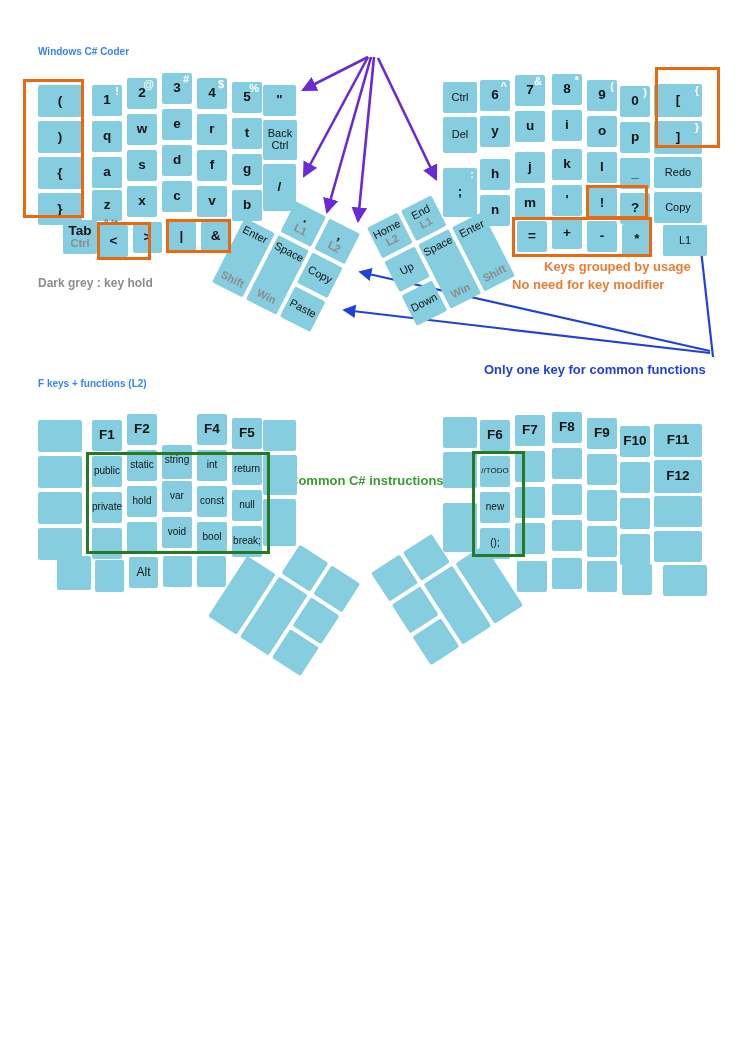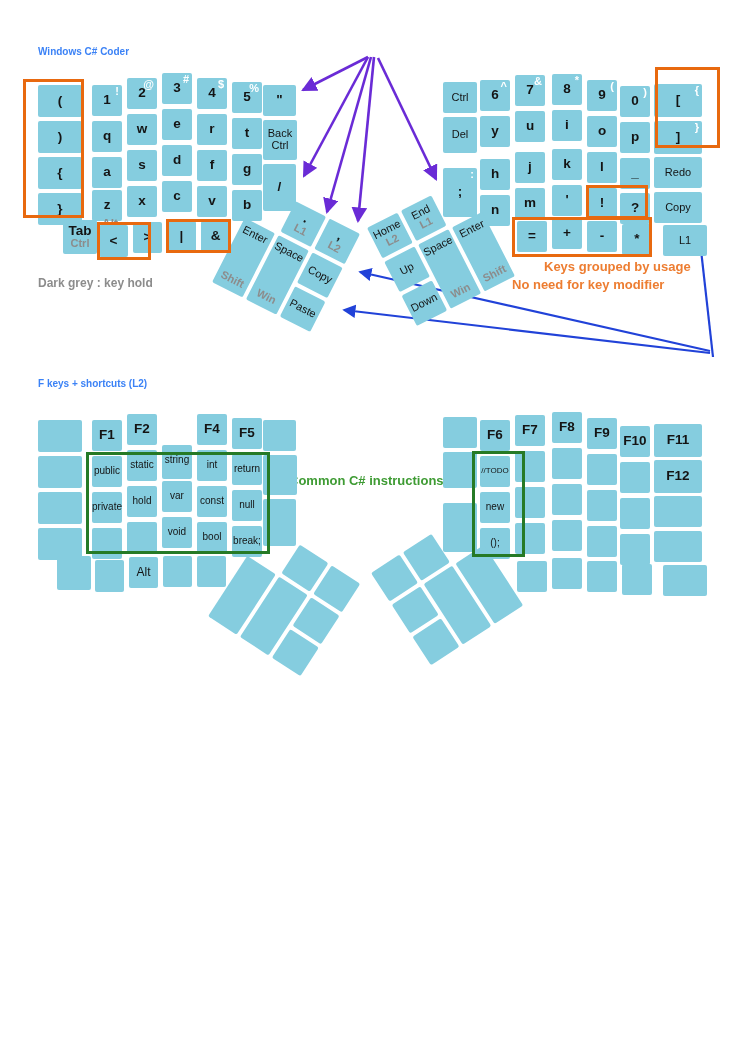--- a/index.html
+++ b/index.html
@@ -50,21 +50,22 @@
       <line x1="378" y1="58" x2="436" y2="179" stroke="#6a2bd6" stroke-width="2.6" marker-end="url(#mk-purple)"></line>
       <line x1="710" y1="351" x2="360" y2="272" stroke="#2142d8" stroke-width="2.2" marker-end="url(#mk-blue)"></line>
       <line x1="710" y1="353" x2="344" y2="310" stroke="#2142d8" stroke-width="2.2" marker-end="url(#mk-blue)"></line>
       <line x1="713" y1="357" x2="699" y2="232" stroke="#2142d8" stroke-width="2.2" marker-end="url(#mk-blue)"></line>
     </svg>
 
   <div class="txt h1" style="left:38px;top:46px;">Windows C# Coder</div>
   <div class="txt greynote" style="left:38px;top:276px;">Dark grey : key hold</div>
   <div class="txt orange" style="left:512px;top:259px;padding-left:32px;">Keys grouped by usage</div>
   <div class="txt orange" style="left:512px;top:277px;">No need for key modifier</div>
-  <div class="txt h1" style="left:38px;top:378px;">F keys + shortcuts (L2)</div>
+  <div class="txt blue" style="left:484px;top:362px;">Only one key for common functions</div>
+  <div class="txt h1" style="left:38px;top:378px;">F keys + functions (L2)</div>
   <div class="txt green" style="left:289px;top:473px;">Common C# instructions</div>
 
   <div id="keys-root">
       <div class="key" style="left: 38px; top: 85px; width: 44px; height: 32px;">
         <span class="label">(</span>
       </div>
       <div class="key" style="left: 38px; top: 121px; width: 44px; height: 32px;">
         <span class="label">)</span>
       </div>
       <div class="key" style="left: 38px; top: 157px; width: 44px; height: 32px;">

